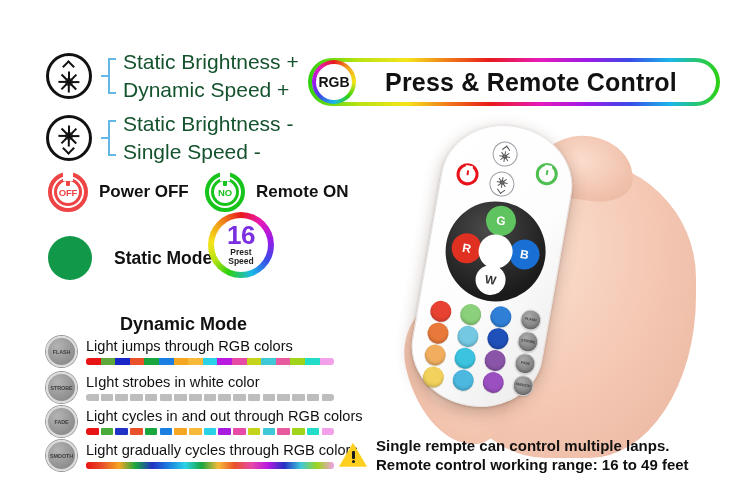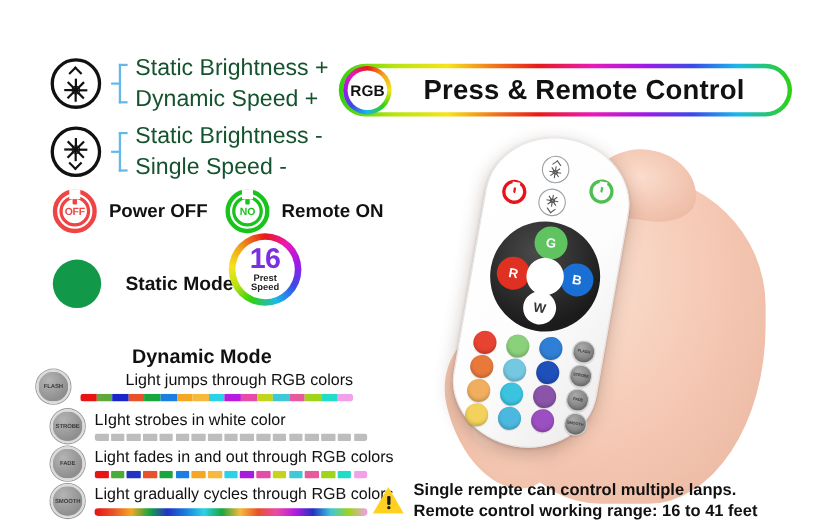--- a/index.html
+++ b/index.html
@@ -645,21 +645,21 @@
     <div class="rainbow-ring" style="background: conic-gradient(#e81a1a 0deg,#e81ab8 40deg,#9b1ae8 80deg,#3a4ae8 120deg,#1ab8e8 160deg,#2fd10e 205deg,#b7e312 240deg,#f5e41a 275deg,#f0a41a 310deg,#e81a1a 360deg);"></div>
     <div class="hole">
       <div class="big">16</div>
       <div class="sub">Prest</div>
       <div class="sub">Speed</div>
     </div>
   </div>
 
   <div id="dyn-title" style="left:120px; top:314px;">Dynamic Mode</div>
 
-  <div class="dyn-row" style="left:33px; top:336px;text-align:right;">
+  <div class="dyn-row" style="left:46px; top:336px;">
     <div class="dyn-btn">
       <span>FLASH</span>
     </div>
     <div class="dyn-body">
       <div class="dyn-text">Light jumps through RGB colors</div>
       <div class="dyn-bar seg" style="width:248px;">
           <i style="background: rgb(232, 19, 19);"></i>
           <i style="background: rgb(95, 168, 60);"></i>
           <i style="background: rgb(24, 38, 200);"></i>
           <i style="background: rgb(232, 81, 42);"></i>
@@ -706,21 +706,21 @@
           <i style="background: rgb(189, 189, 189);"></i>
         </div>
     </div>
   </div>
 
   <div class="dyn-row" style="left:46px; top:406px;">
     <div class="dyn-btn">
       <span>FADE</span>
     </div>
     <div class="dyn-body">
-      <div class="dyn-text">Light fades in and out through RGB colors</div>
+      <div class="dyn-text">Light cycles in and out through RGB colors</div>
       <div class="dyn-bar dashes" style="width:248px;">
           <i style="background: rgb(232, 19, 19);"></i>
           <i style="background: rgb(73, 171, 58);"></i>
           <i style="background: rgb(33, 51, 196);"></i>
           <i style="background: rgb(232, 81, 42);"></i>
           <i style="background: rgb(26, 166, 62);"></i>
           <i style="background: rgb(26, 127, 224);"></i>
           <i style="background: rgb(245, 166, 35);"></i>
           <i style="background: rgb(247, 185, 58);"></i>
           <i style="background: rgb(42, 210, 232);"></i>
@@ -834,17 +834,17 @@
   <div id="warn" style="left:338px; top:436px;">
     <div id="warn-tri">
       <div class="t"></div>
       <div class="mark">
           <div class="stem"></div>
           <div class="dot"></div>
         </div>
     </div>
     <div id="warn-text">
       <div>Single rempte can control multiple lanps.</div>
-      <div>Remote control working range: 16 to 41 feet</div>
+      <div>Remote control working range: 16 to 49 feet</div>
     </div>
   </div>
 
 </div>
 
 </body></html>

